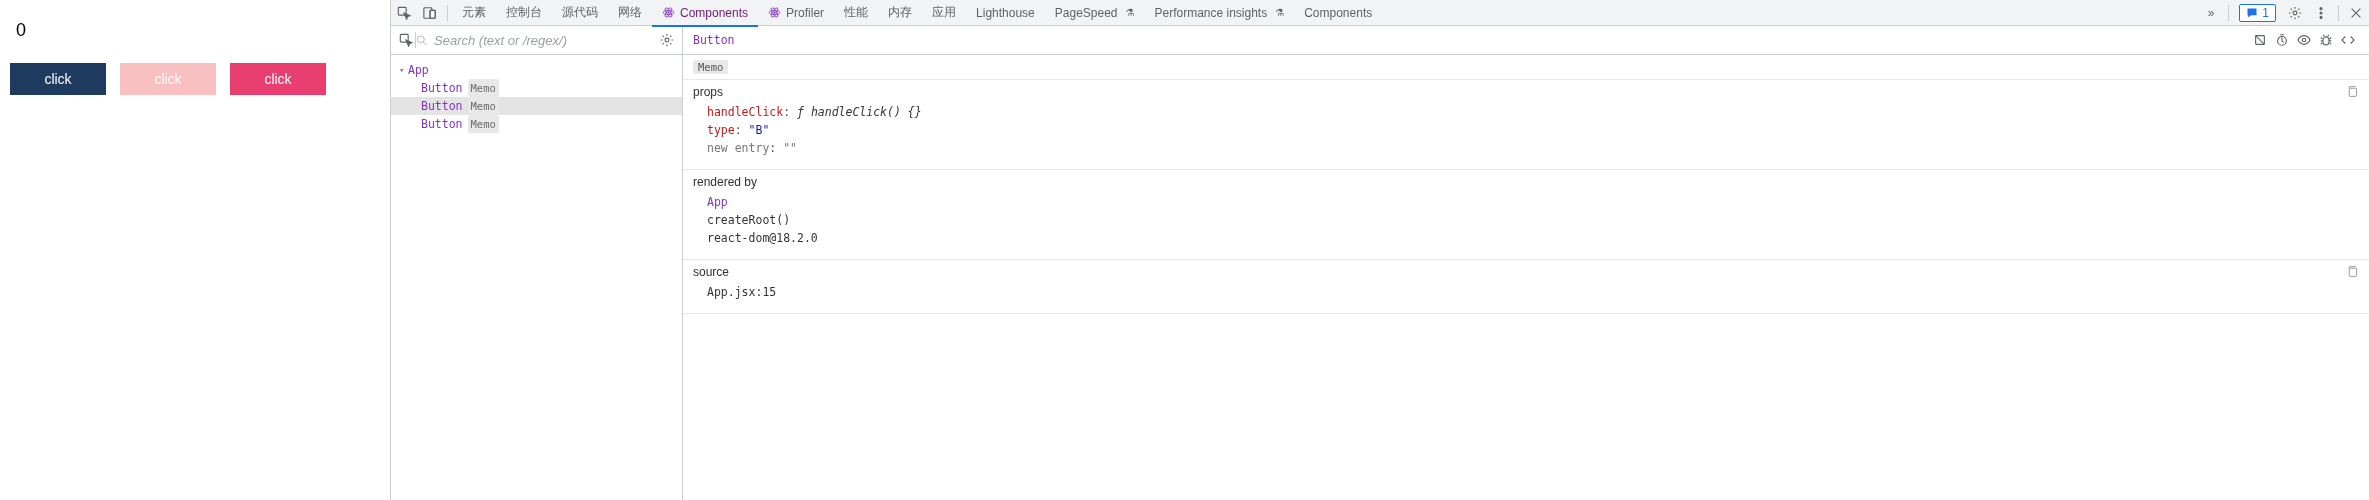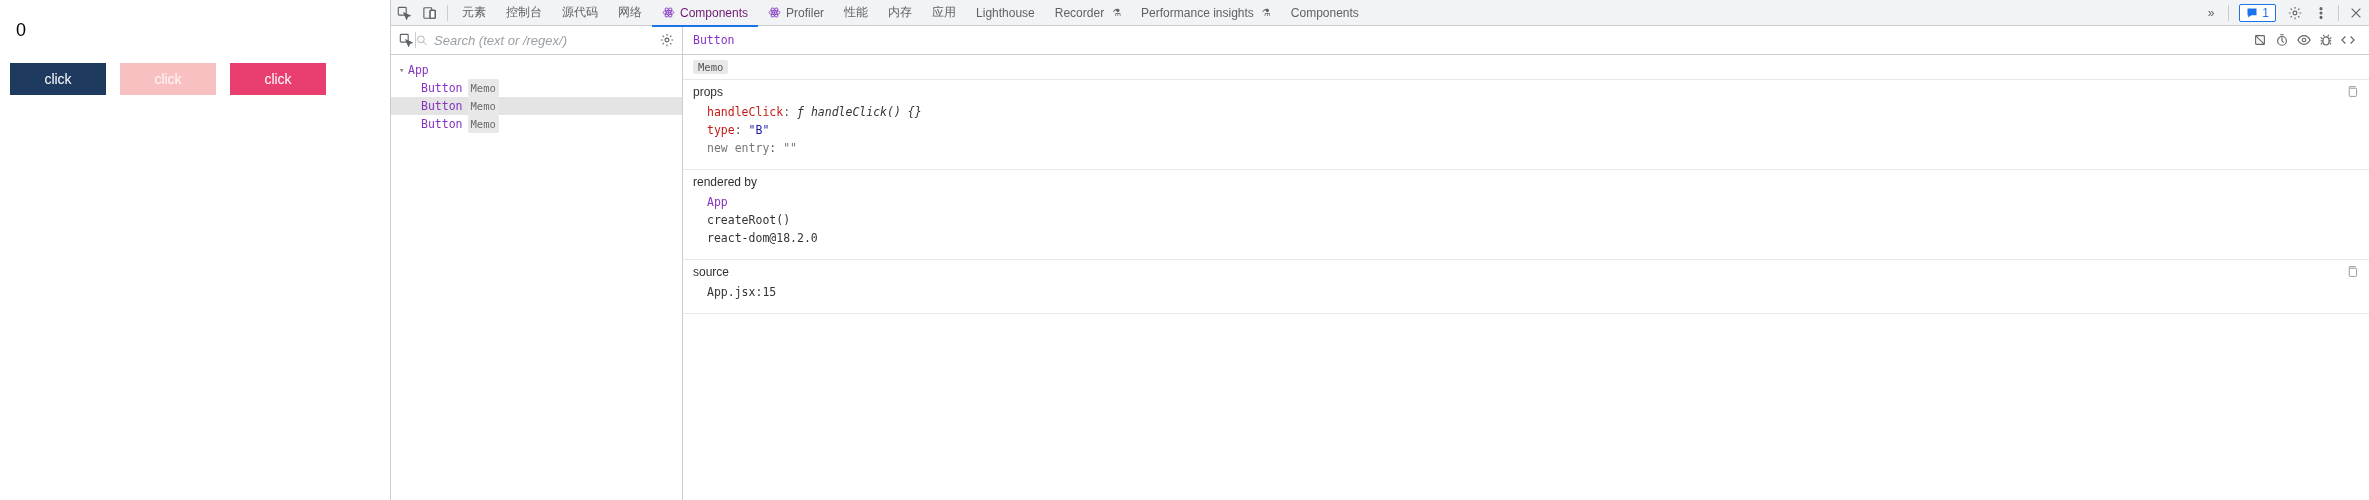--- a/index.html
+++ b/index.html
@@ -127,21 +127,21 @@
             <ellipse cx="8" cy="8" rx="6.5" ry="2.5" stroke="#8434c1" fill="none" transform="rotate(60 8 8)"></ellipse>
             <ellipse cx="8" cy="8" rx="6.5" ry="2.5" stroke="#8434c1" fill="none" transform="rotate(-60 8 8)"></ellipse>
           </svg>
         <span>Profiler</span>
       </div>
       <div class="tab">性能</div>
       <div class="tab">内存</div>
       <div class="tab">应用</div>
       <div class="tab">Lighthouse</div>
       <div class="tab">
-          <span>Recorder</span>
+          <span>PageSpeed</span>
           <span class="pin">⚗</span>
         </div>
       <div class="tab">
           <span>Performance insights</span>
           <span class="pin">⚗</span>
         </div>
       <div class="tab">Components</div>
       <div class="ts-spacer"></div>
       <div class="tab">»</div>
       <div class="ts-sep"></div>

